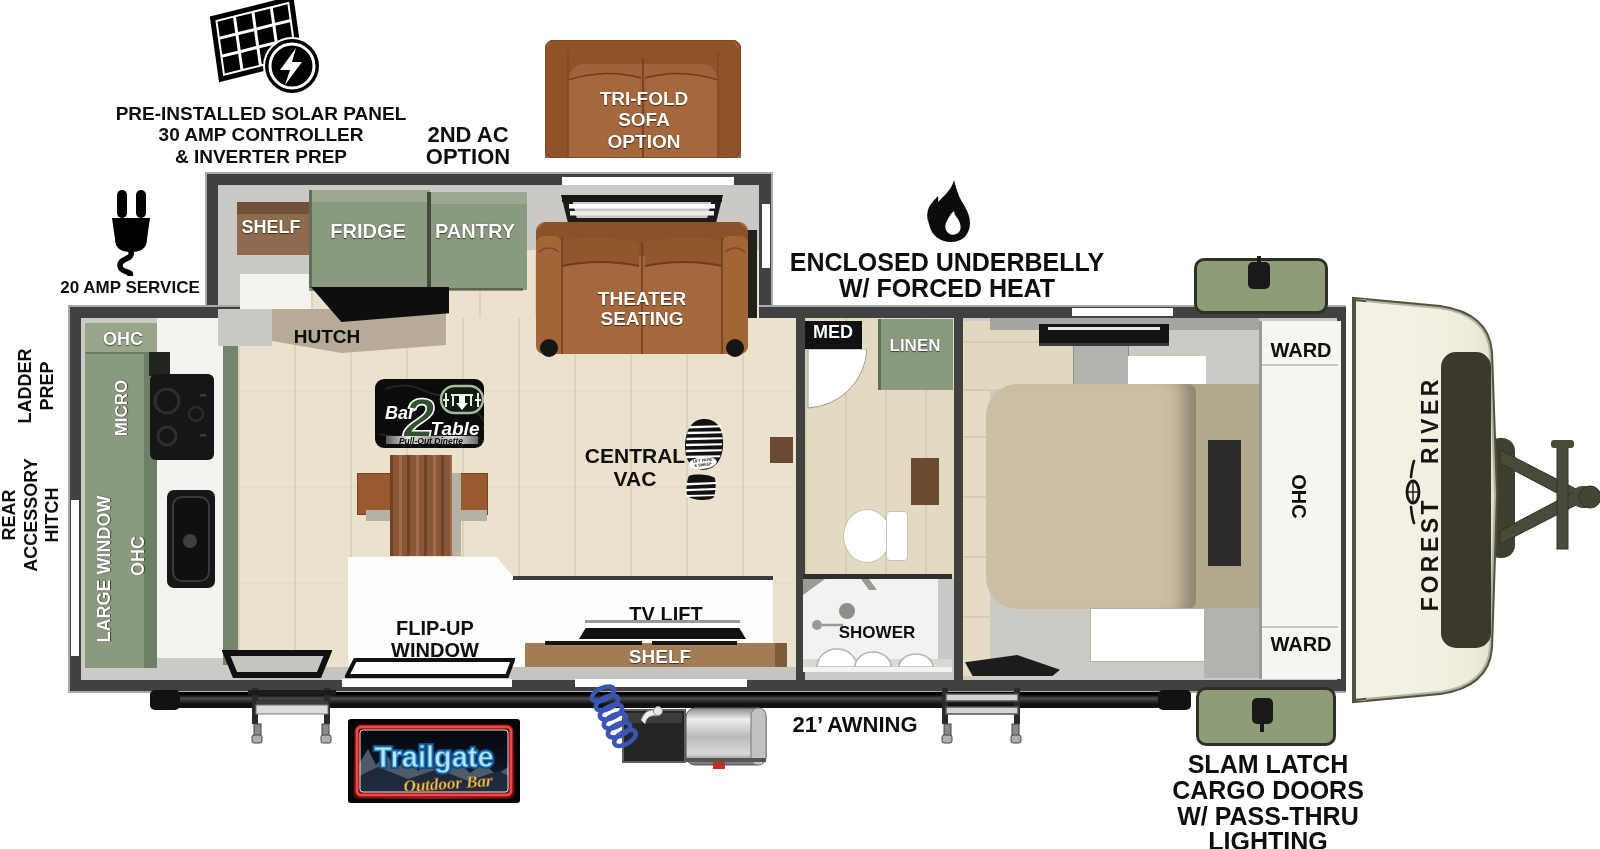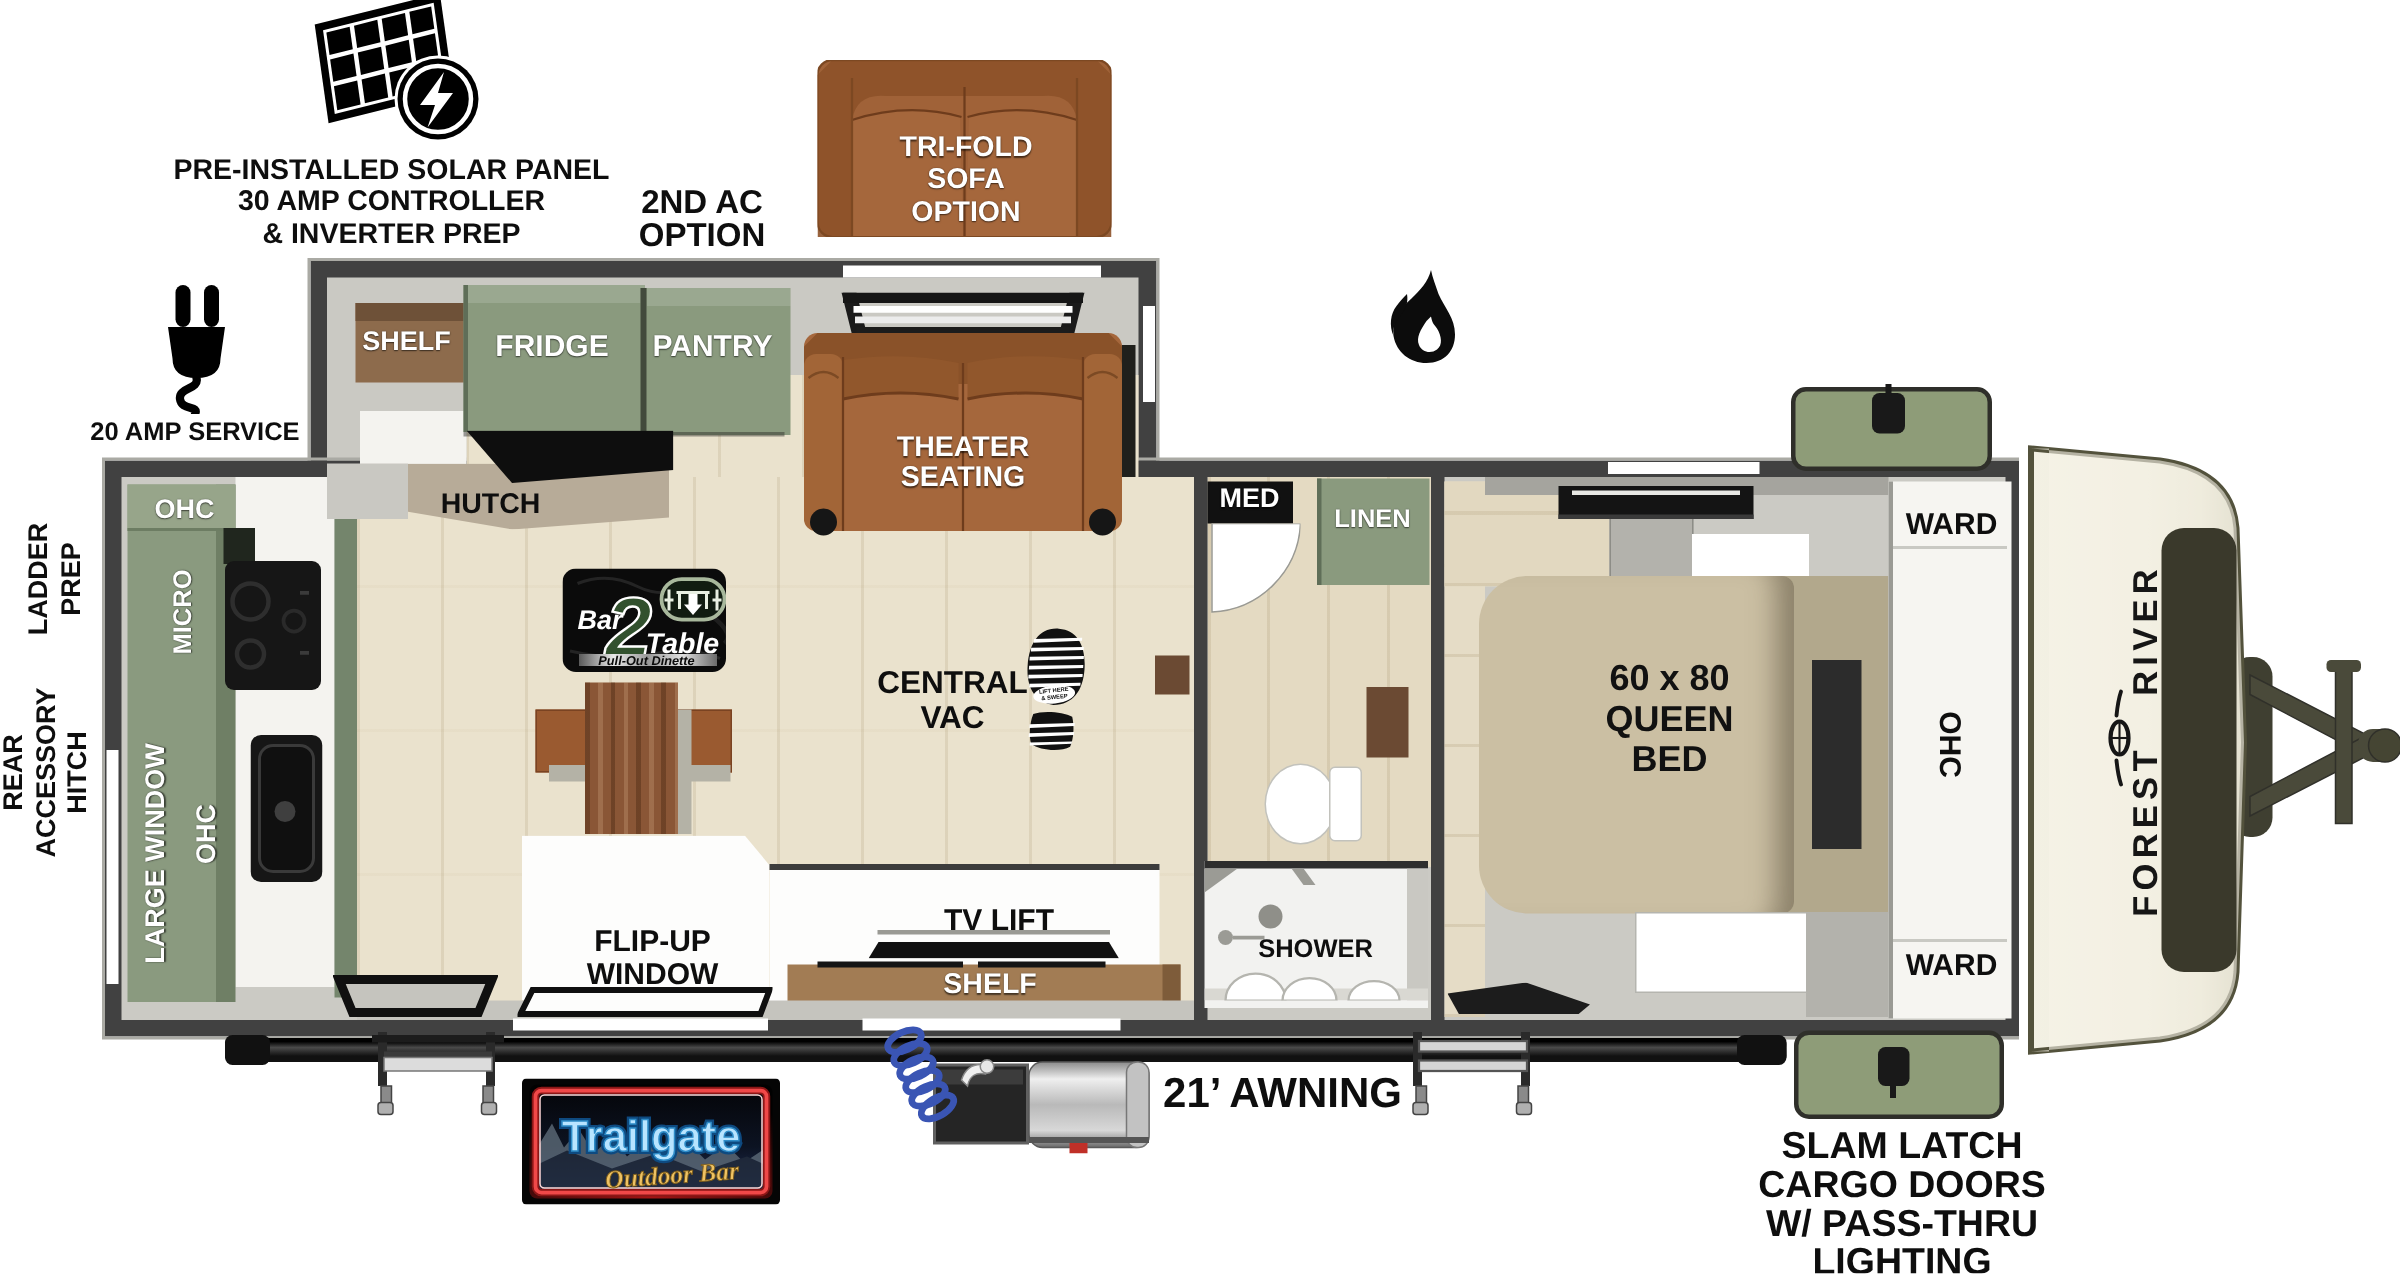--- a/index.html
+++ b/index.html
@@ -67,20 +67,21 @@
 </svg>
 
 <div class="lbl" style="left:130px;top:279px;font-size:17px;">20 AMP SERVICE</div>
 
 <svg class="abs" style="left:926px;top:180px" width="46" height="62" viewBox="0 0 46 62">
   <path d="M28,0 C26,8 21,13 15,19 C7,26 2,34 3,44 C5,55 14,62 25,62 C37,62 44,54 44,43 C44,32 37,25 33,16 C31,10 29,5 28,0 Z" fill="#0c0c0c"></path>
   <path d="M12,16 C13,22 11,26 8,30 C5,34 2,38 3,44 C0,37 1,29 5,24 C7,21 10,18 12,16 Z" fill="#0c0c0c"></path>
   <path d="M25,34 C21,40 18,45 20,50 C22,55 28,56 32,53 C36,50 35,44 32,39 C30,36 29,36 28,31 C27,32 26,33 25,34 Z" fill="#fff"></path>
 </svg>
 
+<div class="lbl" style="left:947px;top:249px;font-size:25px;line-height:1.05">ENCLOSED UNDERBELLY<br>W/ FORCED HEAT</div>
 
 <div class="lbl rot" style="left:37px;top:386px;font-size:18px;line-height:1.2">LADDER<br>PREP</div>
 
 <div class="lbl rot" style="left:31px;top:515px;font-size:18px;line-height:1.2">REAR<br>ACCESSORY<br>HITCH</div>
 
 <div class="abs" style="left:207px;top:174px;width:564px;height:144px;background:#414141;outline:2px solid #aaaaa4;"></div>
 
 <div class="abs" style="left:218px;top:185px;width:541px;height:133px;background:#cac9c3;"></div>
 
 <div class="abs" style="left:70px;top:307px;width:1278px;height:384px;background:#414141;outline:2px solid #aaaaa4;"></div>
@@ -309,21 +310,20 @@
 
 <div class="abs" style="left:1073px;top:334px;width:54px;height:53px;background:#b3b2ac;border:1px solid #8d8d87;"></div>
 <div class="abs" style="left:1128px;top:356px;width:78px;height:31px;background:#fff;"></div>
 
 <div class="abs" style="left:1039px;top:324px;width:130px;height:19px;background:#141414;border-bottom:3px solid #3a3a3a;"></div>
 <div class="abs" style="left:1048px;top:327px;width:112px;height:3px;background:#e8e8e4;"></div>
 
 <div class="abs" style="left:1150px;top:384px;width:109px;height:225px;background:#b2a88c;"></div>
 
 <div class="abs" style="left:986px;top:384px;width:210px;height:225px;background:#cbbfa3;border-radius:32px 8px 8px 32px;box-shadow:inset -26px 0 18px -14px rgba(90,80,60,0.55);"></div>
-<div class="lbl" style="left:1113px;top:440px;font-size:24px;line-height:1.12;color:#111;">60 x 80<br>QUEEN<br>BED</div>
 
 <div class="abs" style="left:1208px;top:440px;width:33px;height:126px;background:#2c2c2c;"></div>
 
 <div class="abs" style="left:1090px;top:608px;width:113px;height:52px;background:#fff;border:1px solid #b5b5af;"></div>
 <div class="abs" style="left:1204px;top:608px;width:55px;height:70px;background:#b3b2ac;"></div>
 
 <div class="abs" style="left:965px;top:655px;width:95px;height:21px;background:#1c1c1c;clip-path:polygon(0 35%,55% 0,100% 70%,92% 100%,8% 100%);"></div>
 
 <div class="abs" style="left:1259px;top:321px;width:79px;height:358px;background:#f6f5f1;border-left:3px solid #9a9a94;"></div>
 <div class="abs" style="left:1262px;top:364px;width:76px;height:2px;background:#c9c9c3;"></div>
@@ -389,21 +389,21 @@
 
 <div class="abs" style="left:1196px;top:687px;width:134px;height:53px;background:#8e9c78;border:3px solid #2f2f2a;border-radius:10px;"></div>
 <div class="abs" style="left:1252px;top:698px;width:21px;height:26px;background:#191919;border-radius:5px;"></div>
 <div class="abs" style="left:1260px;top:722px;width:4px;height:10px;background:#191919;"></div>
 
 <div class="lbl" style="left:1268px;top:752px;font-size:25px;line-height:1.03">SLAM LATCH<br>CARGO DOORS<br>W/ PASS-THRU<br>LIGHTING</div>
 
 <div class="abs" style="left:150px;top:692px;width:1041px;height:16px;background:linear-gradient(#000 15%,#4a4a4a 40%,#111 75%);border-radius:4px;"></div>
 <div class="abs" style="left:150px;top:690px;width:30px;height:20px;background:#111;border-radius:5px;"></div>
 <div class="abs" style="left:1158px;top:690px;width:33px;height:20px;background:#111;border-radius:5px;"></div>
-<div class="lbl" style="left:855px;top:714px;font-size:28px;">21’ AWNING</div>
+<div class="lbl" style="left:855px;top:714px;font-size:22px;">21’ AWNING</div>
 
 <svg class="abs" style="left:248px;top:688px" width="88" height="56" viewBox="0 0 88 56">
   <rect x="4" y="0" width="6" height="36" fill="#2a2a2a"></rect>
   <rect x="76" y="0" width="6" height="36" fill="#2a2a2a"></rect>
   <rect x="0" y="2" width="88" height="5" fill="#1c1c1c"></rect>
   <rect x="8" y="13" width="72" height="4" fill="#3a3a3a"></rect>
   <rect x="8" y="17" width="72" height="9" fill="#dcdcdc" stroke="#777" stroke-width="1"></rect>
   <rect x="6" y="36" width="7" height="13" fill="#8a8a8a" stroke="#444" stroke-width="1"></rect>
   <rect x="74" y="36" width="7" height="13" fill="#8a8a8a" stroke="#444" stroke-width="1"></rect>
   <rect x="4" y="47" width="10" height="8" rx="2" fill="#b0b0b0" stroke="#444" stroke-width="1"></rect>

